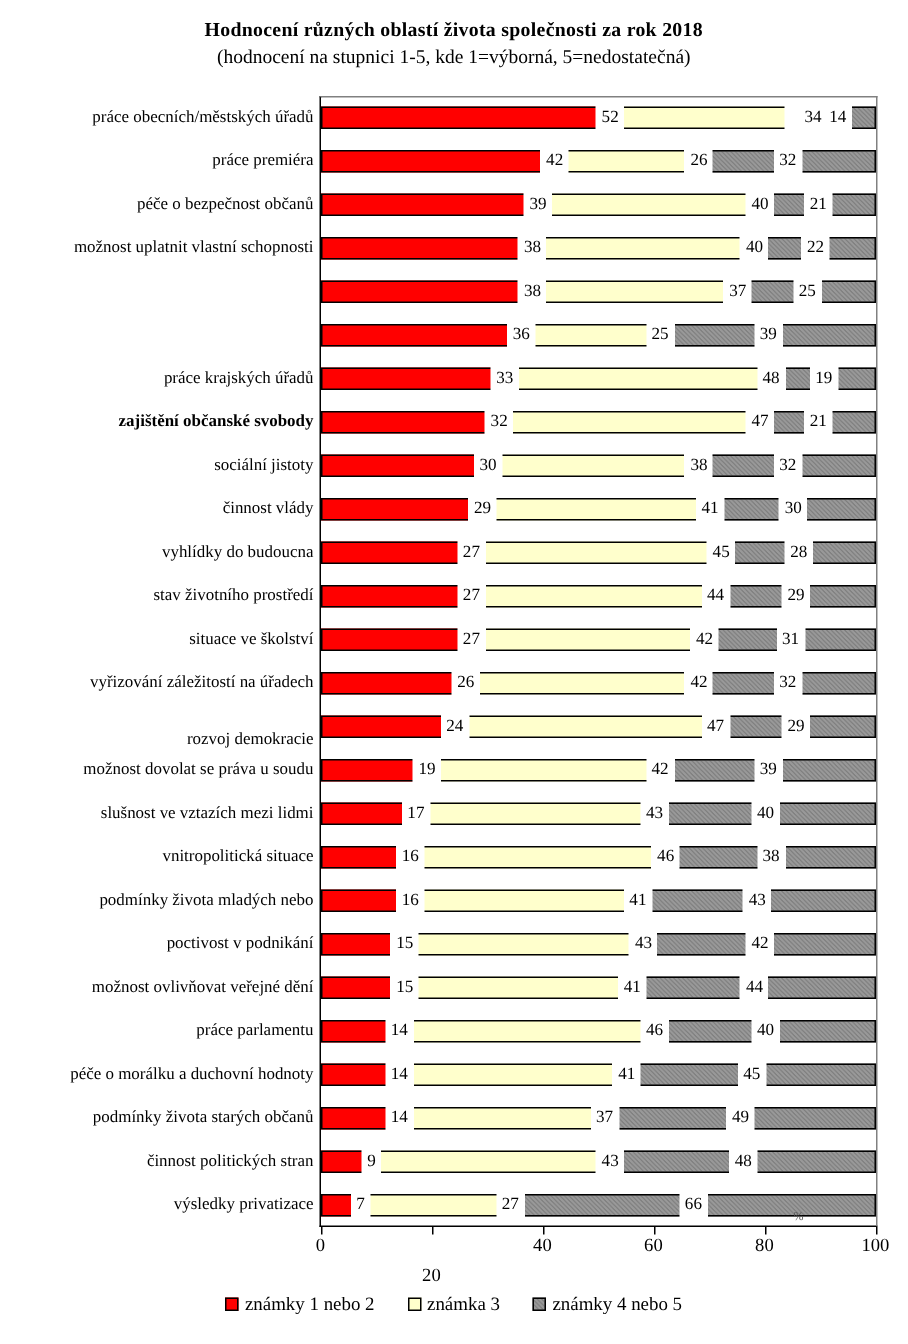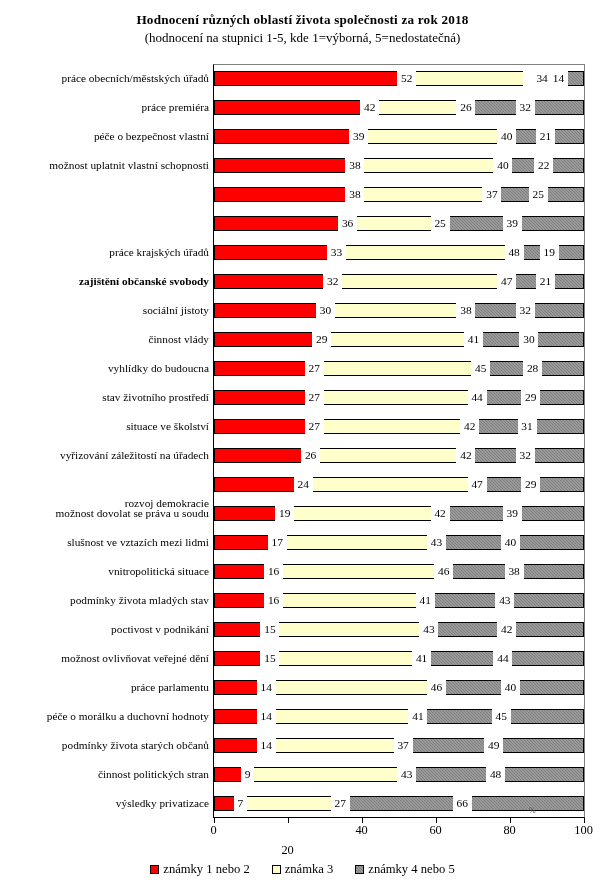--- a/index.html
+++ b/index.html
@@ -187,35 +187,35 @@
 </style>
 </head>
 <body>
 
 <div id="chart-title">Hodnocení  různých  oblastí života  společnosti za rok 2018</div>
 <div id="chart-subtitle">(hodnocení  na stupnici  1-5, kde 1=výborná,  5=nedostatečná)</div>
 
 <div id="cat-labels">
     <div class="cat-label" style="top: 8.5px;">práce obecních/městských úřadů</div>
     <div class="cat-label" style="top: 37.5px;">práce premiéra</div>
-    <div class="cat-label" style="top: 66.5px;">péče o bezpečnost vlastní</div>
+    <div class="cat-label" style="top: 66.5px;">péče o bezpečnost občanů</div>
     <div class="cat-label" style="top: 95.5px;">možnost uplatnit vlastní schopnosti</div>
     <div class="cat-label" style="top: 182.5px;">práce krajských úřadů</div>
     <div class="cat-label" style="top: 211.5px; font-weight: bold;">zajištění občanské svobody</div>
     <div class="cat-label" style="top: 240.5px;">sociální jistoty</div>
     <div class="cat-label" style="top: 269.5px;">činnost vlády</div>
     <div class="cat-label" style="top: 298.5px;">vyhlídky do budoucna</div>
     <div class="cat-label" style="top: 327.5px;">stav životního prostředí</div>
     <div class="cat-label" style="top: 356.5px;">situace ve školství</div>
     <div class="cat-label" style="top: 385.5px;">vyřizování záležitostí na úřadech</div>
-    <div class="cat-label" style="top: 434px;">rozvoj demokracie</div>
+    <div class="cat-label" style="top: 424px;">rozvoj demokracie</div>
     <div class="cat-label" style="top: 443.5px;">možnost dovolat se práva u soudu</div>
     <div class="cat-label" style="top: 472.5px;">slušnost ve vztazích mezi lidmi</div>
     <div class="cat-label" style="top: 501.5px;">vnitropolitická situace</div>
-    <div class="cat-label" style="top: 530.5px;">podmínky života mladých stav</div>
+    <div class="cat-label" style="top: 530.5px;">podmínky života mladých nebo</div>
     <div class="cat-label" style="top: 559.5px;">poctivost v podnikání</div>
     <div class="cat-label" style="top: 588.5px;">možnost ovlivňovat veřejné dění</div>
     <div class="cat-label" style="top: 617.5px;">práce parlamentu</div>
     <div class="cat-label" style="top: 646.5px;">péče o morálku a duchovní hodnoty</div>
     <div class="cat-label" style="top: 675.5px;">podmínky života starých občanů</div>
     <div class="cat-label" style="top: 704.5px;">činnost politických stran</div>
     <div class="cat-label" style="top: 733.5px;">výsledky privatizace</div>
   </div>
 
 <div id="plot-area"></div>

